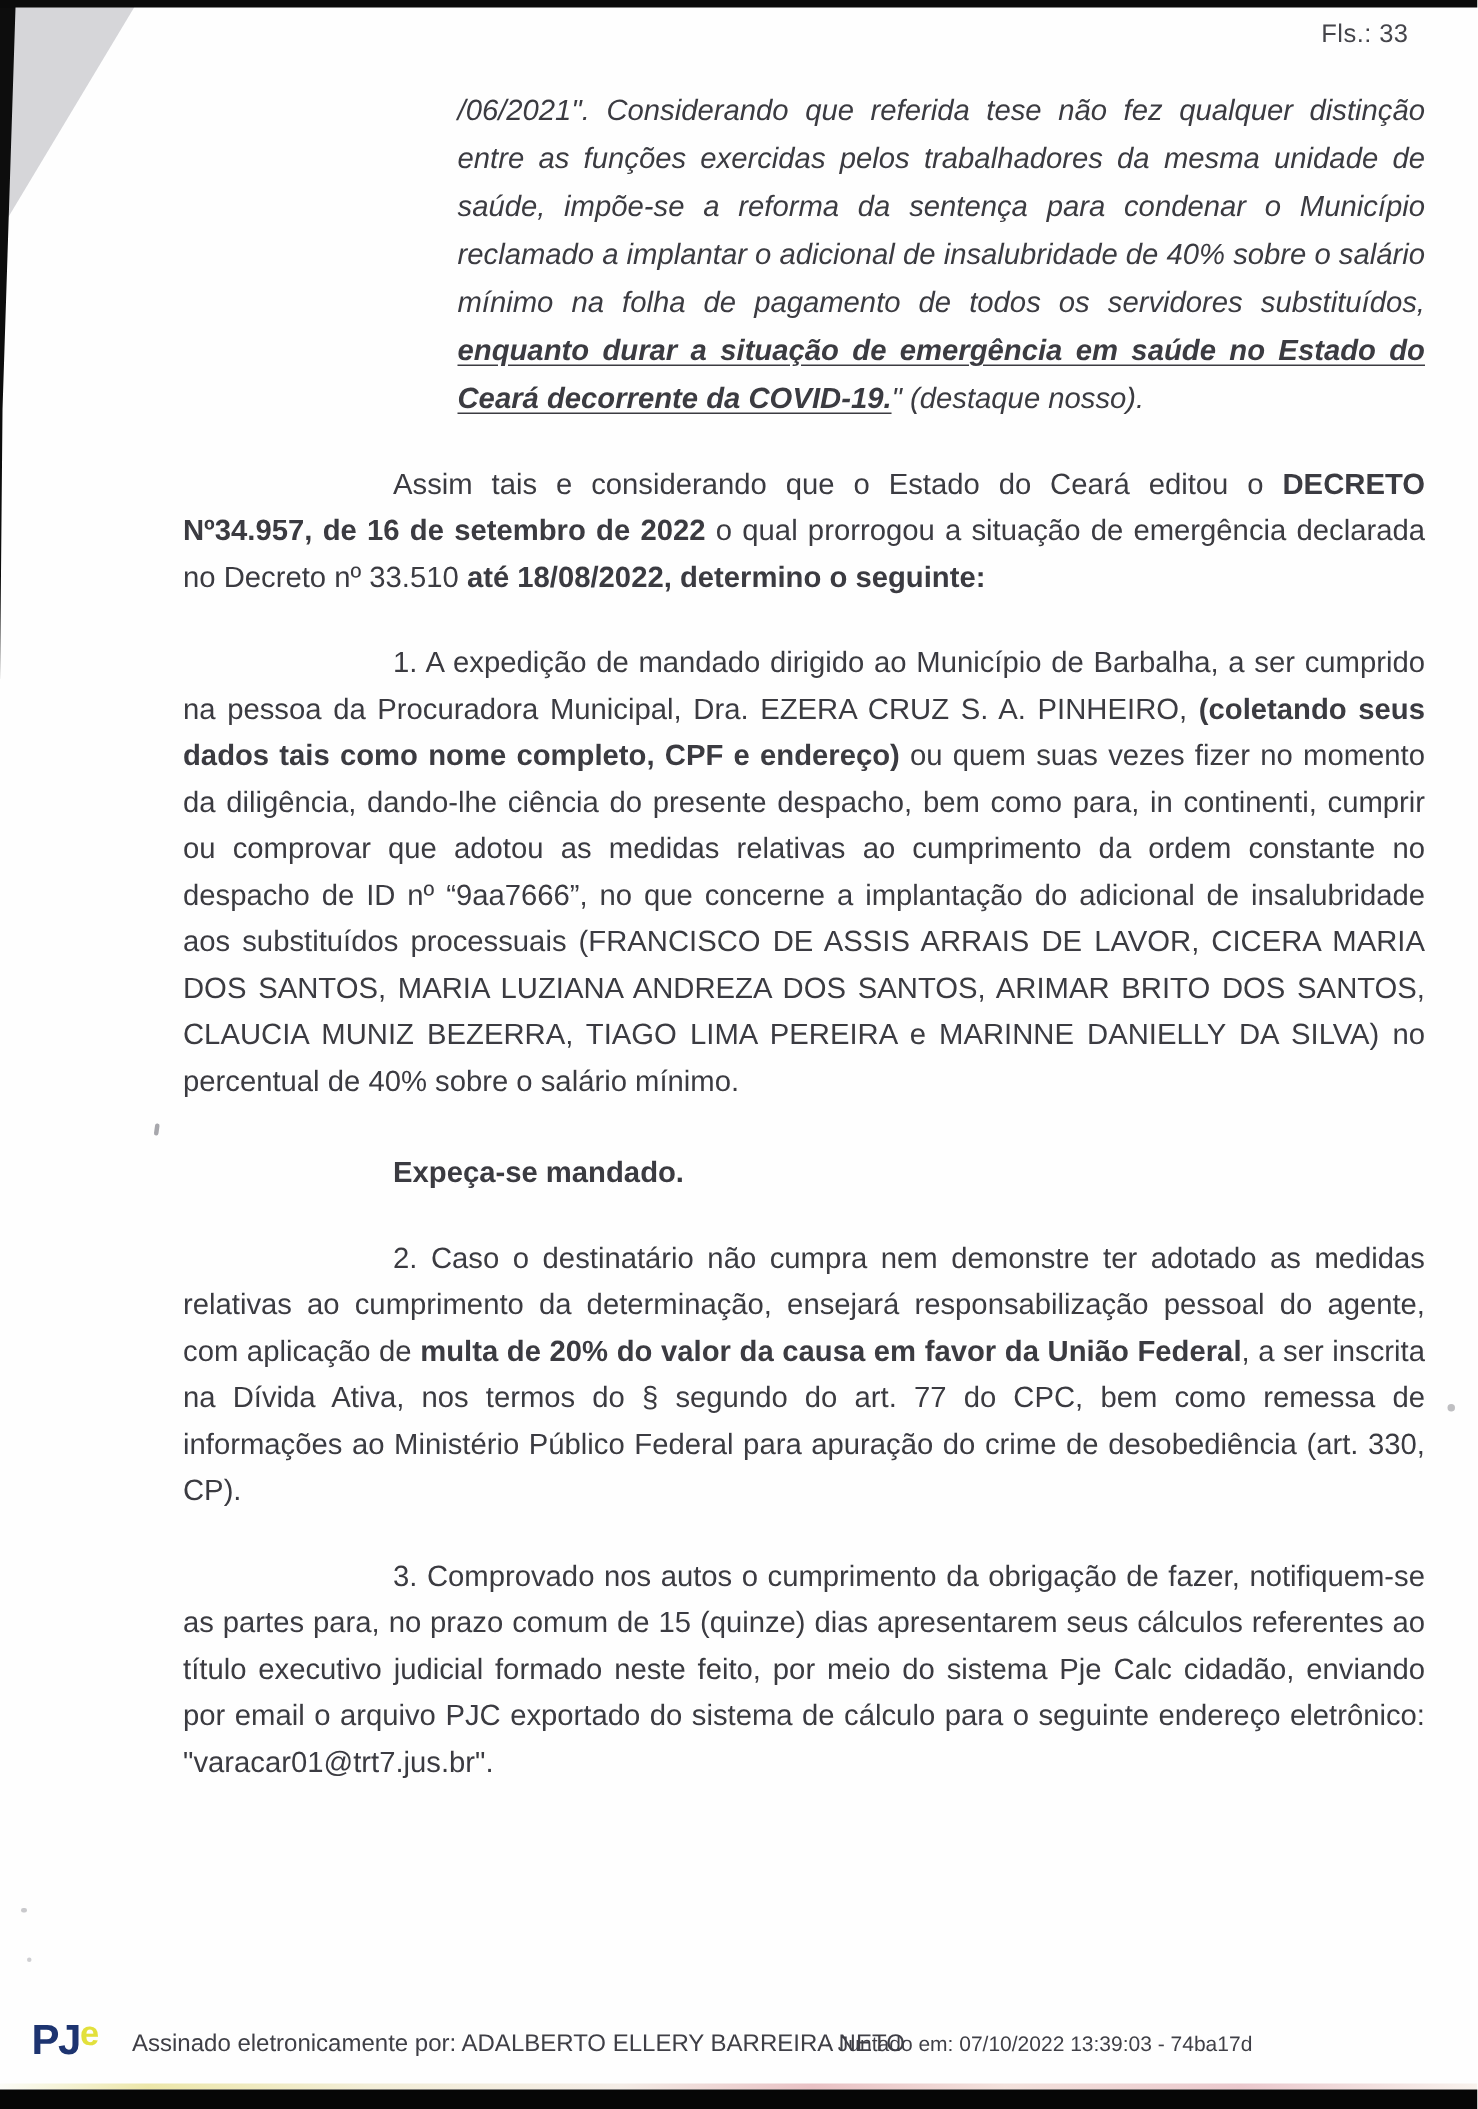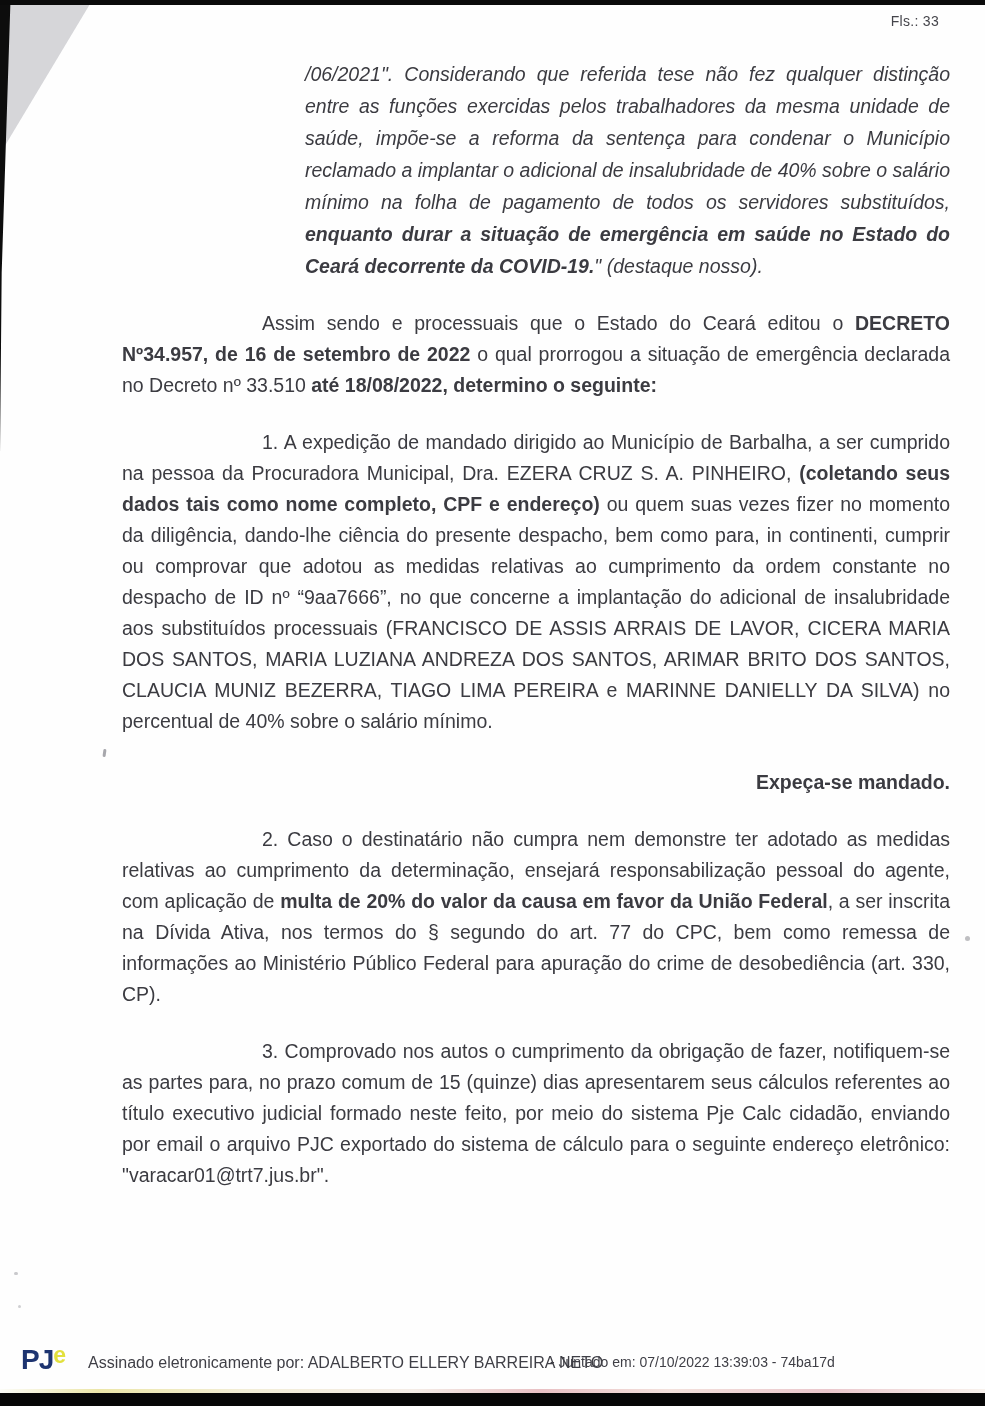--- a/index.html
+++ b/index.html
@@ -24,33 +24,33 @@
   .rainbow-line{position:absolute;bottom:13px;left:0;width:985px;height:4px;opacity:.85;
     background:linear-gradient(90deg,#fbfbf6 0%,#e9e29a 10%,#f0ead0 25%,#f2e9e2 42%,
       #e5b6ba 55%,#f1dcd6 68%,#e7bec4 84%,#f7f0ea 100%);}
   .speck{position:absolute;background:#8a8a90;border-radius:2px;}
   .speck-a{left:103px;top:749px;width:3px;height:8px;transform:rotate(8deg);opacity:.75;}
   .speck-b{left:965px;top:936px;width:5px;height:5px;border-radius:50%;opacity:.55;}
   .speck-c{left:14px;top:1272px;width:4px;height:3px;opacity:.45;}
   .speck-d{left:18px;top:1305px;width:3px;height:3px;opacity:.4;}
 
   
-  .fls{position:absolute;top:13px;right:46px;font-size:14px;color:#45454b;letter-spacing:.3px;}
+  .fls{position:absolute;top:13px;right:46px;font-size:17px;color:#45454b;letter-spacing:.3px;}
 
   
   .content{position:absolute;left:122px;top:58px;width:828px;}
   p{margin:0;text-align:justify;font-size:19.5px;line-height:31px;}
   p.quote{margin-left:183px;font-style:italic;line-height:32px;}
   p.sp{margin-top:26px;}
   p.sp-lg{margin-top:30px;}
   .indent{text-indent:140px;}
   .b{font-weight:bold;}
-  .ul{text-underline-offset:3px;}
+  .ul{text-decoration:underline;text-underline-offset:3px;}
   .it{}
-  p.noj{text-align:right;}
+  p.noj{text-align:left;}
 
   
   .footer{position:absolute;left:0;top:1344px;width:985px;height:40px;}
   .pje-logo{position:absolute;left:21px;top:0px;white-space:nowrap;}
   .pje-pj{font-weight:800;font-size:28px;letter-spacing:-1px;color:#1d3470;}
   .pje-e{font-weight:700;font-size:23px;color:#e2e03c;display:inline-block;transform:translateY(-6px);}
   .signed{position:absolute;left:88px;top:10px;font-size:16px;color:#3f3f46;}
   .juntado{position:absolute;left:510px;top:10px;font-size:14px;color:#3f3f46;margin-left:40px;}
 </style>
 </head>
@@ -65,21 +65,21 @@
   <div class="speck speck-b"></div>
   <div class="speck speck-c"></div>
   <div class="speck speck-d"></div>
 
   <div class="fls">Fls.: 33</div>
 
   <div class="content">
 
     <p class="quote"><span>/06/2021". Considerando que referida tese não fez qualquer distinção entre as funções exercidas pelos trabalhadores da mesma unidade de saúde, impõe-se a reforma da sentença para condenar o Município reclamado a implantar o adicional de insalubridade de 40% sobre o salário mínimo na folha de pagamento de todos os servidores substituídos, </span><span class="b ul">enquanto durar a situação de emergência em saúde no Estado do Ceará decorrente da COVID-19.</span><span>" (destaque nosso).</span></p>
 
-    <p class="sp indent"><span>Assim sendo e processuais que o Estado do Ceará editou o </span><span class="b">DECRETO Nº34.957, de 16 de setembro de 2022</span><span> o qual prorrogou a situação de emergência declarada no Decreto nº 33.510 </span><span class="b">até 18/08/2022, determino o seguinte:</span></p>
+    <p class="sp indent"><span>Assim tais e considerando que o Estado do Ceará editou o </span><span class="b">DECRETO Nº34.957, de 16 de setembro de 2022</span><span> o qual prorrogou a situação de emergência declarada no Decreto nº 33.510 </span><span class="b">até 18/08/2022, determino o seguinte:</span></p>
 
     <p class="sp indent"><span>1. A expedição de mandado dirigido ao Município de Barbalha, a ser cumprido na pessoa da Procuradora Municipal, Dra. EZERA CRUZ S. A. PINHEIRO, </span><span class="b">(coletando seus dados tais como nome completo, CPF e endereço)</span><span> ou quem suas vezes fizer no momento da diligência, dando-lhe ciência do presente despacho, bem como para, </span><span class="it">in continenti</span><span>, cumprir ou comprovar que adotou as medidas relativas ao cumprimento da ordem constante no despacho de ID nº “9aa7666”, no que concerne a implantação do adicional de insalubridade aos substituídos processuais (FRANCISCO DE ASSIS ARRAIS DE LAVOR, CICERA MARIA DOS SANTOS, MARIA LUZIANA ANDREZA DOS SANTOS, ARIMAR BRITO DOS SANTOS, CLAUCIA MUNIZ BEZERRA, TIAGO LIMA PEREIRA e MARINNE DANIELLY DA SILVA) no percentual de 40% sobre o salário mínimo.</span></p>
 
 
     <p class="sp-lg sp indent b noj"><span>Expeça-se mandado.</span></p>
 
     <p class="sp indent"><span>2. Caso o destinatário não cumpra nem demonstre ter adotado as medidas relativas ao cumprimento da determinação, ensejará responsabilização pessoal do agente, com aplicação de </span><span class="b">multa de 20% do valor da causa em favor da União Federal</span><span>, a ser inscrita na Dívida Ativa, nos termos do § segundo do art. 77 do CPC, bem como remessa de informações ao Ministério Público Federal para apuração do crime de desobediência (art. 330, CP).</span></p>
 
     <p class="sp indent"><span>3. Comprovado nos autos o cumprimento da obrigação de fazer, notifiquem-se as partes para, no prazo comum de 15 (quinze) dias apresentarem seus cálculos referentes ao título executivo judicial formado neste feito, por meio do sistema Pje Calc cidadão, enviando por email o arquivo PJC exportado do sistema de cálculo para o seguinte endereço eletrônico: "varacar01@trt7.jus.br".</span></p>
 

